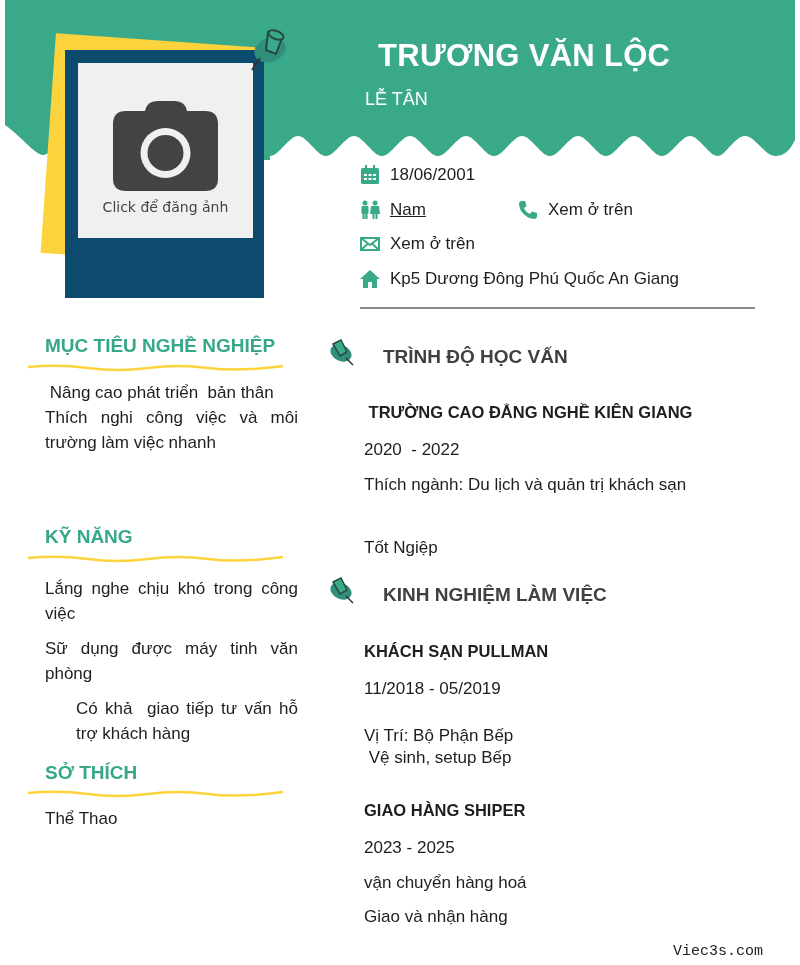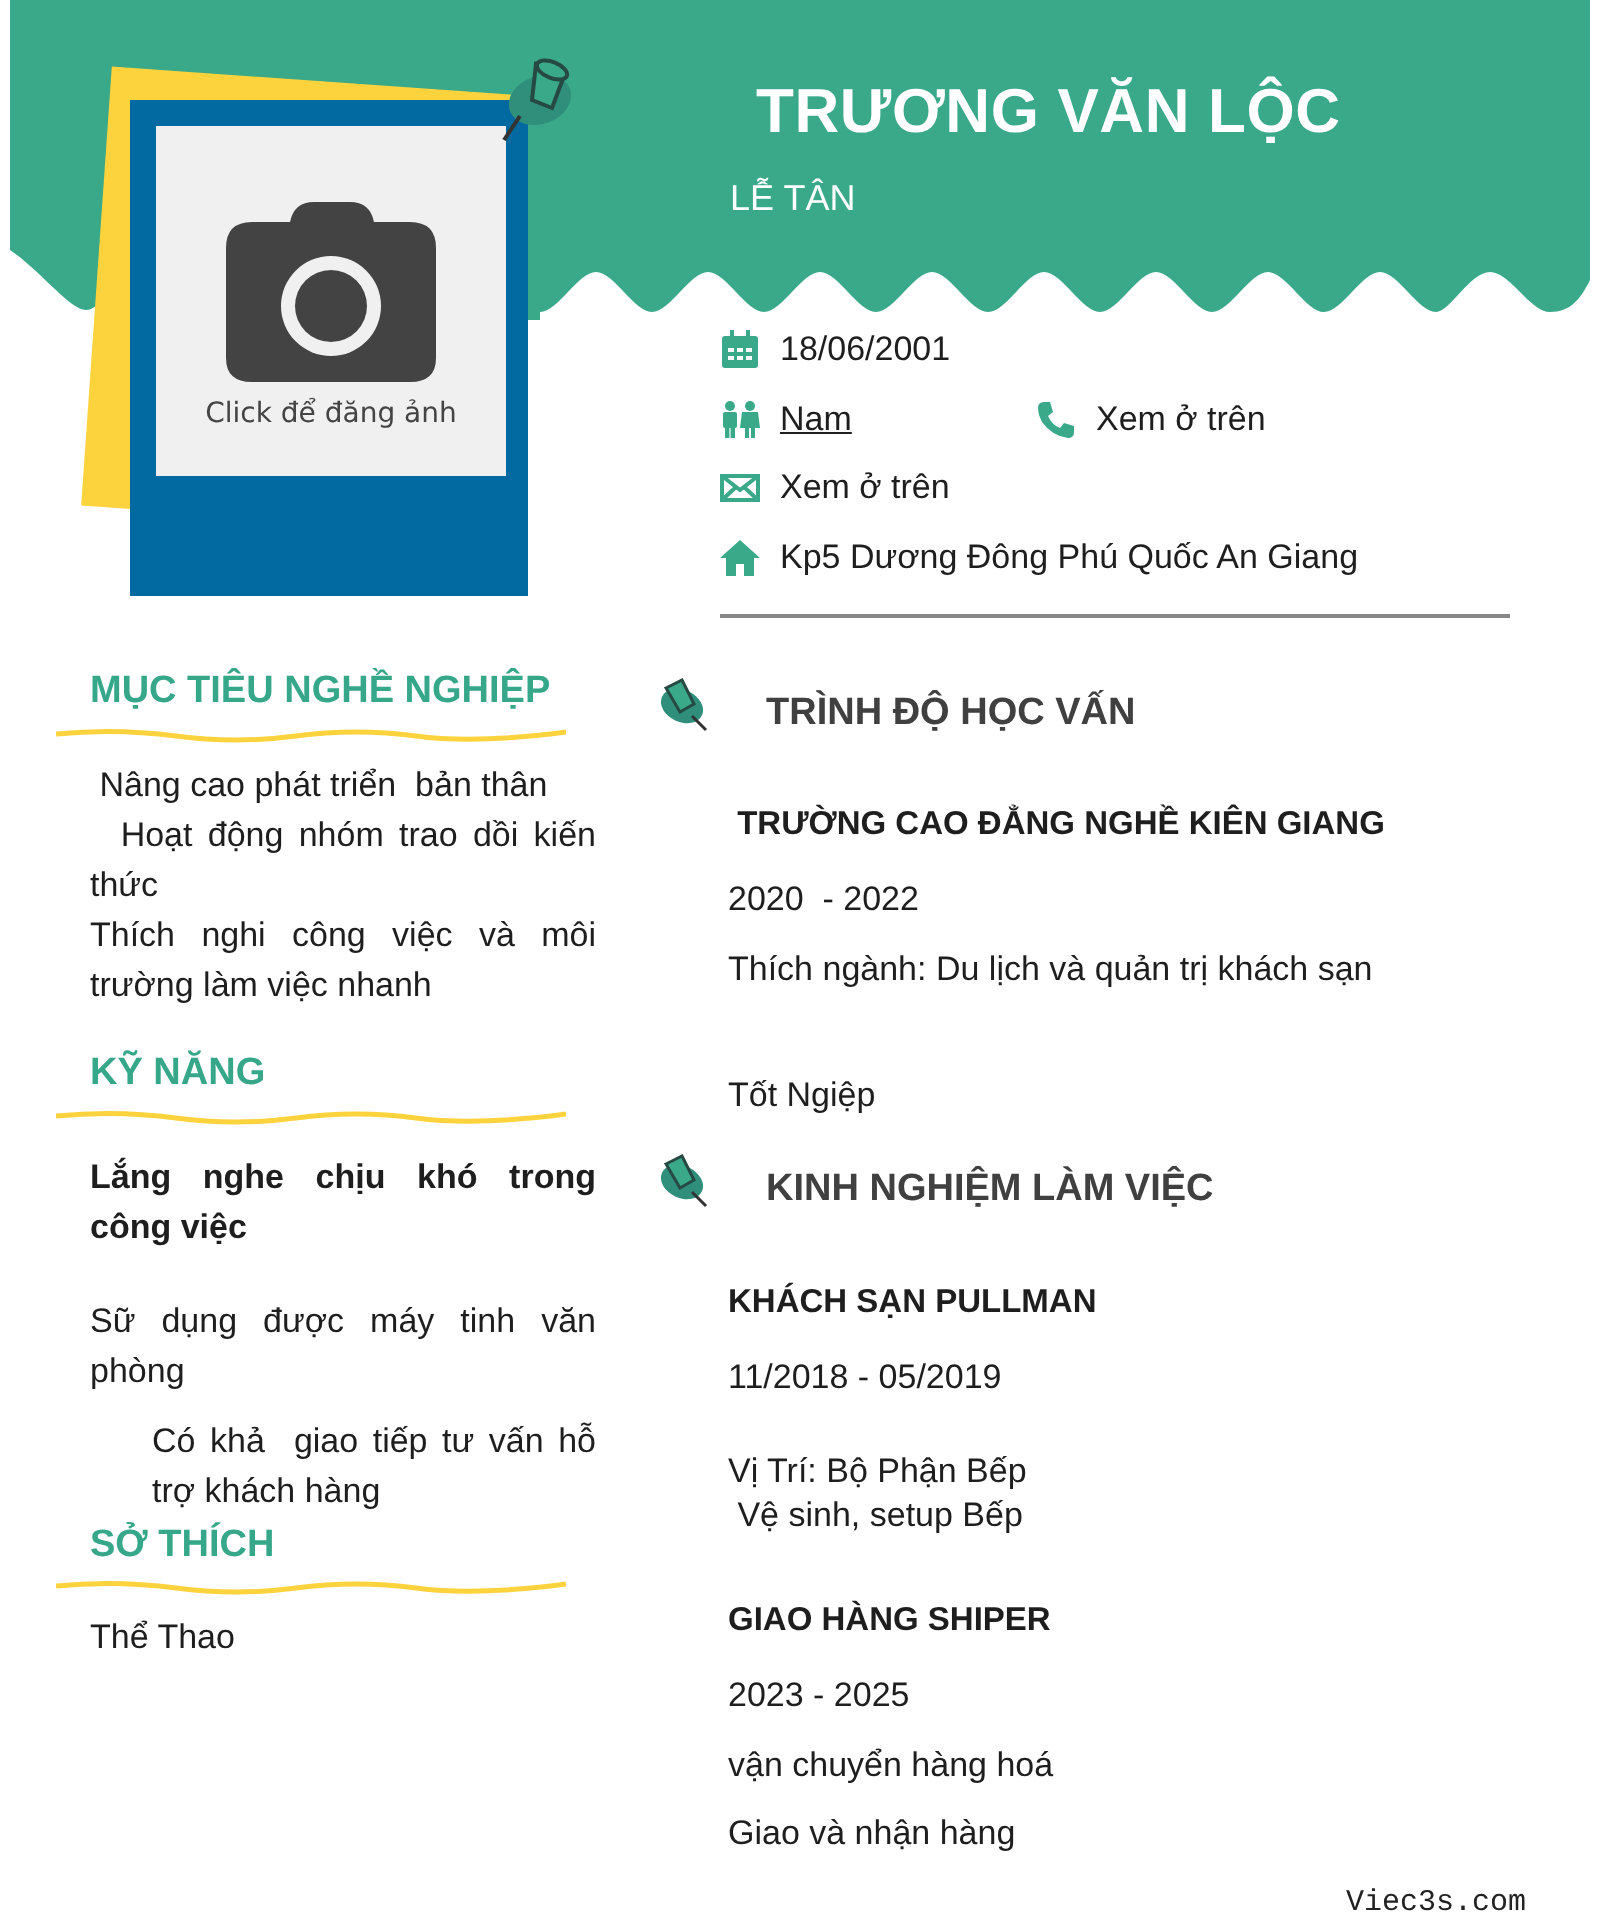--- a/index.html
+++ b/index.html
@@ -12,21 +12,21 @@
     .header-bg { position: absolute; left: 5px; top: 0; width: 790px; height: 160px; }
     .header-bg svg { display: block; }
 
     
     .sticky {
       position: absolute; left: 48px; top: 40px; width: 200px; height: 220px;
       background: #fdd33d; transform: rotate(4deg);
     }
     .photo-frame {
       position: absolute; left: 65px; top: 50px; width: 199px; height: 248px;
-      background: #0369a1;
+      background: #0c4a6e;
     }
     .photo-inner {
       position: absolute; left: 13px; top: 13px; width: 175px; height: 175px;
       background: #f0f0f0; text-align: center;
     }
     .camera { position: absolute; left: 35px; top: 38px; width: 105px; height: 90px; }
     .photo-caption {
       position: absolute; left: 0; right: 0; top: 136px;
       font-family: "DejaVu Sans", sans-serif; font-size: 14px; color: #444;
     }
@@ -159,30 +159,29 @@
 </div>
 
 <div class="divider"></div>
 
 <div class="l-title" style="top:335px;">MỤC TIÊU NGHỀ NGHIỆP</div>
 <svg class="l-wave" style="top:363px;" viewBox="0 0 255 10">
   <path d="M0 4 Q30 1 60 5 T120 5 T180 5 T255 3" fill="none" stroke="#fdd33d" stroke-width="2.5"></path>
 </svg>
 <div class="l-text" style="top:380px;">
   <p style="white-space:pre;"> Nâng cao phát triển  bản thân</p>
-  <p style="white-space:pre-wrap;">  Hoạt động nhóm trao dồi kiến thức</p>
   <p>Thích nghi công việc và môi trường làm việc nhanh</p>
 </div>
 
 <div class="l-title" style="top:526px;">KỸ NĂNG</div>
 <svg class="l-wave" style="top:554px;" viewBox="0 0 255 10">
   <path d="M0 4 Q30 1 60 5 T120 5 T180 5 T255 3" fill="none" stroke="#fdd33d" stroke-width="2.5"></path>
 </svg>
 <div class="l-text" style="top:576px;">
-  <p style="margin-bottom:22px;font-weight:bold;">Lắng nghe chịu khó trong công việc</p>
+  <p style="margin-bottom:10px;">Lắng nghe chịu khó trong công việc</p>
   <p style="margin-bottom:10px;">Sữ dụng được máy tinh văn phòng</p>
   <p style="white-space:pre-wrap;margin-left:31px;">Có khả  giao tiếp tư vấn hỗ trợ khách hàng</p>
 </div>
 
 <div class="l-title" style="top:762px;">SỞ THÍCH</div>
 <svg class="l-wave" style="top:789px;" viewBox="0 0 255 10">
   <path d="M0 4 Q30 1 60 5 T120 5 T180 5 T255 3" fill="none" stroke="#fdd33d" stroke-width="2.5"></path>
 </svg>
 <div class="l-text" style="top:806px;">
   <p>Thể Thao</p>

